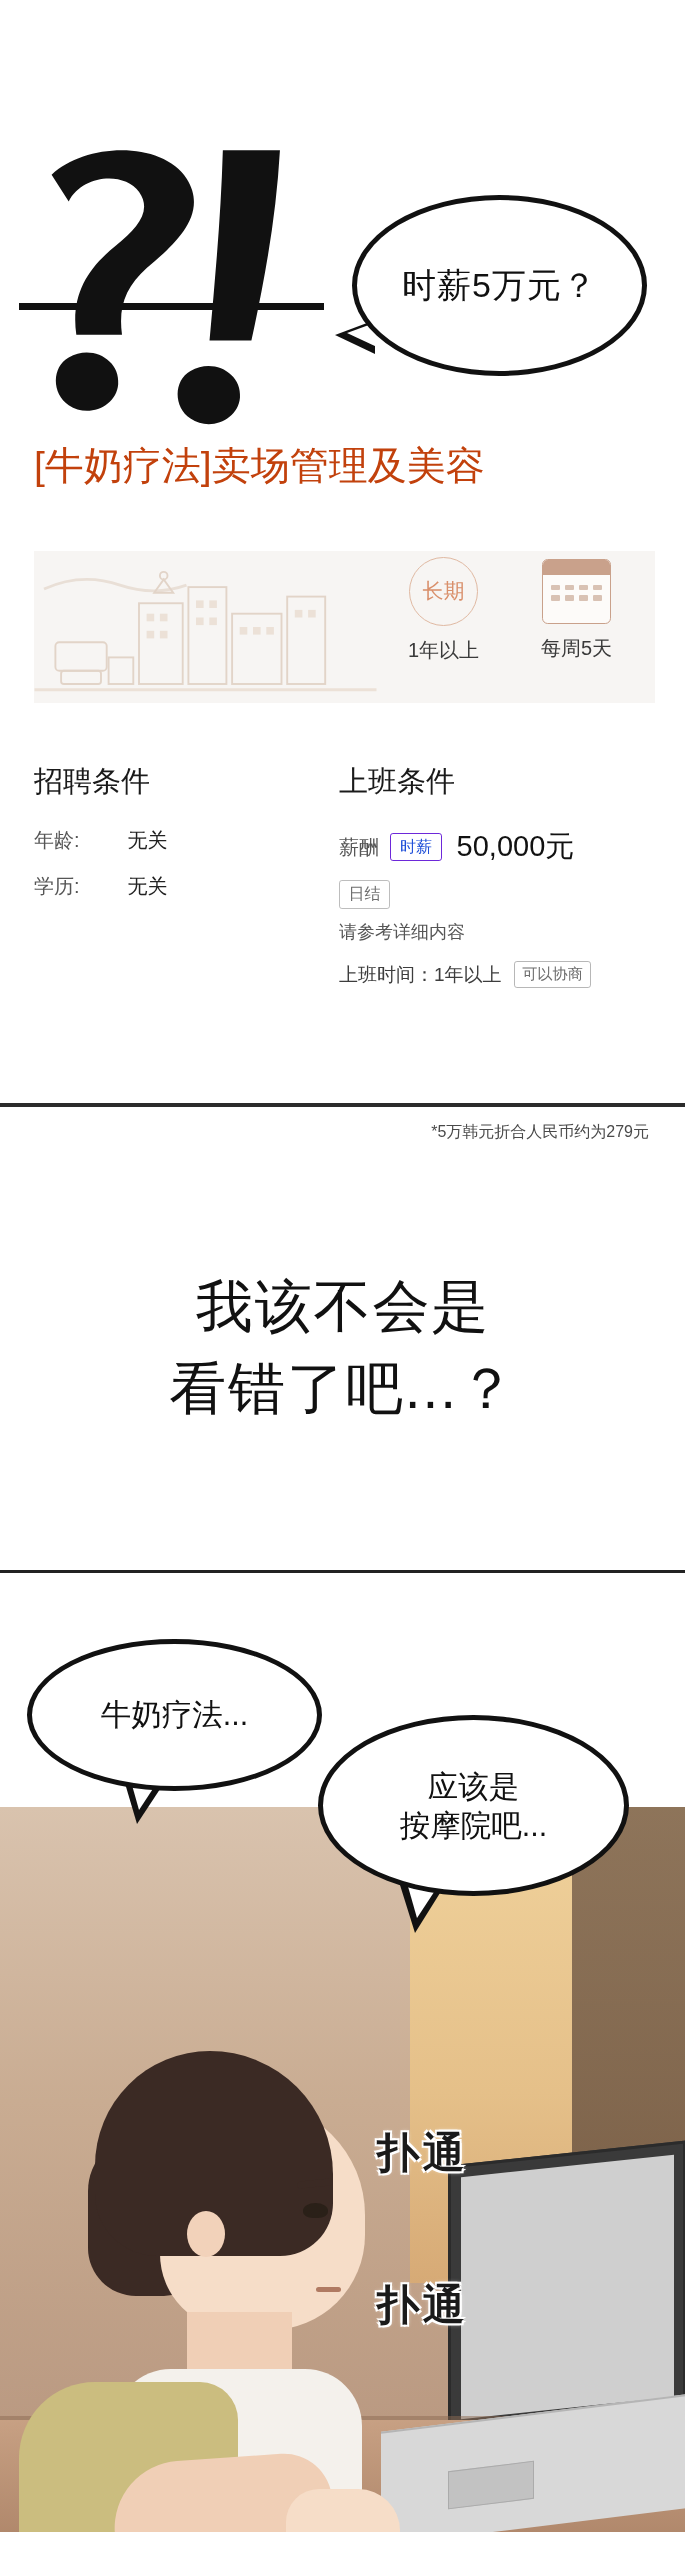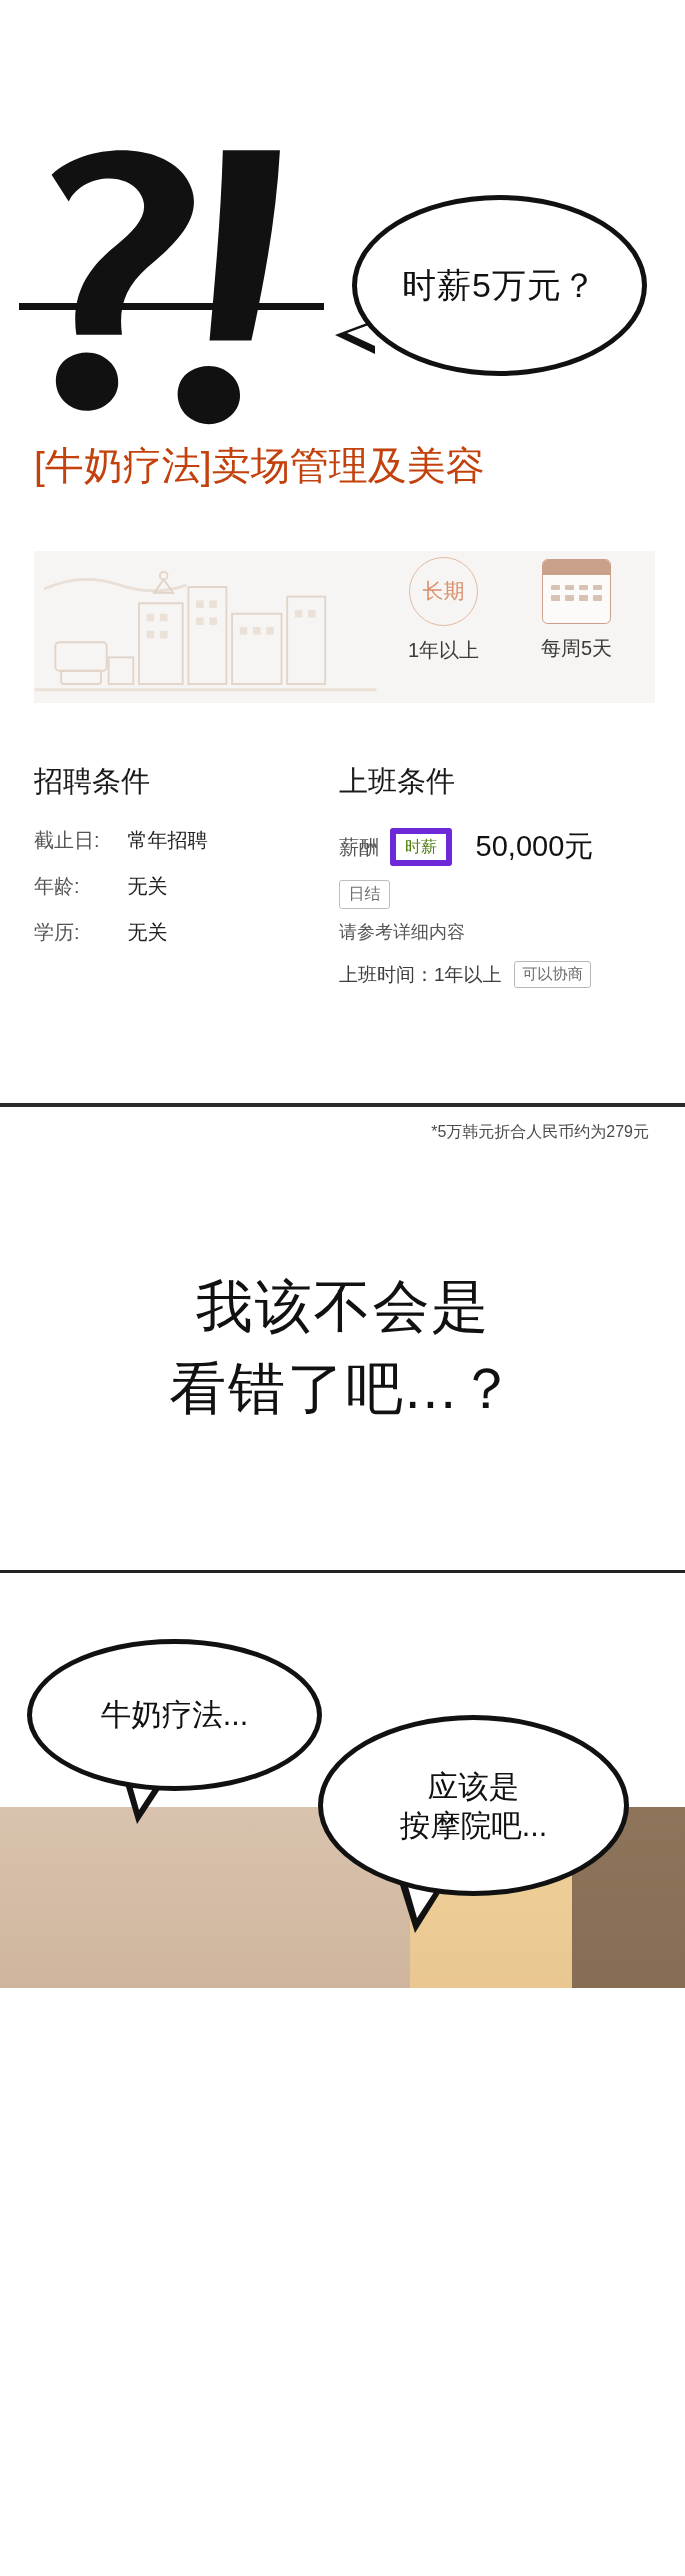--- a/index.html
+++ b/index.html
@@ -4,21 +4,21 @@
 <style>
   * { box-sizing: border-box; margin: 0; padding: 0; }
   html, body {
     width: 686px;
     background: #ffffff;
     font-family: "Liberation Sans", sans-serif;
   }
   .page {
     position: relative;
     width: 686px;
-    height: 1988px;
+    height: 2532px;
     overflow: hidden;
     background: #ffffff;
   }
 
   
   .panel-jobpost {
     position: absolute;
     left: 0; top: 0;
     width: 686px; height: 1189px;
     background: #ffffff;
@@ -164,26 +164,26 @@
 
   .pay-row {
     display: flex;
     align-items: center;
     margin-bottom: 13.3px;
     white-space: nowrap;
   }
   .pay-row .pk { font-size: 20px; color: #555; margin-right: 11.4px; }
   .tag-pink {
     display: inline-block;
-    border: 6px solid #6d28d9;
-    color: #4d7c0f;
+    border: 1px solid #6d28d9;
+    color: #1d4ed8;
     font-size: 16px;
     padding: 2.9px 8.6px;
     border-radius: 2.9px;
-    margin-right: 24px;
+    margin-right: 15px;
   }
   .pay-amount {
     font-size: 29px;
     color: #111;
     letter-spacing: 0px;
   }
   .tag-gray {
     display: inline-block;
     border: 1px solid #bdbdbd;
     color: #6d6d6d;
@@ -558,24 +558,20 @@
               <i></i>
             </div>
         </div>
         <div class="badge-label">每周5天</div>
       </div>
     </div>
 
     <div class="cond-left">
       <div class="cond-h">招聘条件</div>
       <div class="cond-row">
-        <span class="k">截止日:</span>
-        <span class="v">常年招聘</span>
-      </div>
-      <div class="cond-row">
         <span class="k">年龄:</span>
         <span class="v">无关</span>
       </div>
       <div class="cond-row">
         <span class="k">学历:</span>
         <span class="v">无关</span>
       </div>
     </div>
 
     <div class="cond-right">

